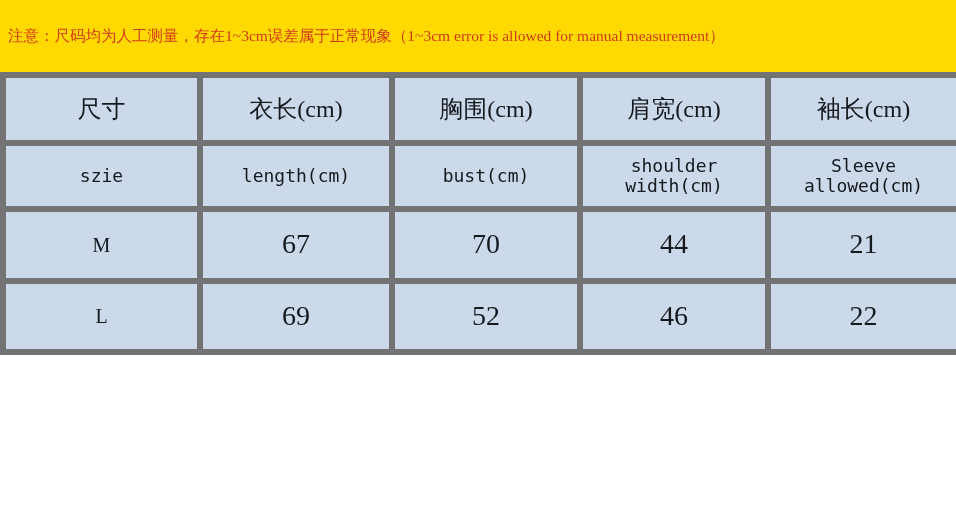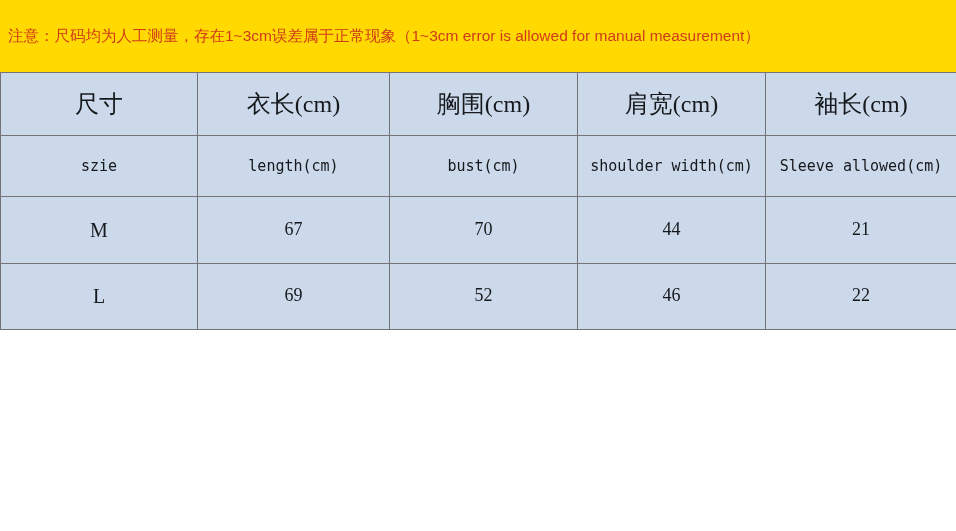--- a/index.html
+++ b/index.html
@@ -22,33 +22,33 @@
   .notice {
     background: #ffd900;
     height: 72px;
     box-sizing: border-box;
     display: flex;
     align-items: center;
     padding-left: 8px;
     padding-right: 4px;
   }
   .notice-text {
-    font-family: Liberation Sans, sans-serif;
+    font-family: Liberation Serif, serif;
     font-size: 15.5px;
     color: #d13b1a;
     letter-spacing: 0px;
     white-space: nowrap;
   }
   table.size-table {
     border-collapse: collapse;
     width: 956px;
     table-layout: fixed;
   }
   table.size-table td {
-    border: 1px solid #737373;
+    border: 6px solid #737373;
     background: #ccd9ea;
     text-align: center;
     vertical-align: middle;
     color: #15181c;
     padding: 0;
   }
   
   col.c0 { width: 197px; }
   col.c1 { width: 192px; }
   col.c2 { width: 188px; }
@@ -56,26 +56,26 @@
   col.c4 { width: 191px; }
 
   tr.row-head td {
     height: 62px;
     font-size: 24px;
     font-family: "Liberation Serif", serif;
   }
   tr.row-sub td {
     height: 60px;
     font-family: "DejaVu Sans Mono", monospace;
-    font-size: 15px;
+    font-size: 18px;
     letter-spacing: 0px;
   }
   tr.row-data td {
     height: 65.5px;
-    font-size: 18px;
+    font-size: 28px;
     font-family: "Liberation Serif", serif;
   }
   tr.row-data td.size-cell {
     font-size: 20px;
   }
   .cell-inner {
     display: block;
     line-height: 1.1;
   }
 </style>

